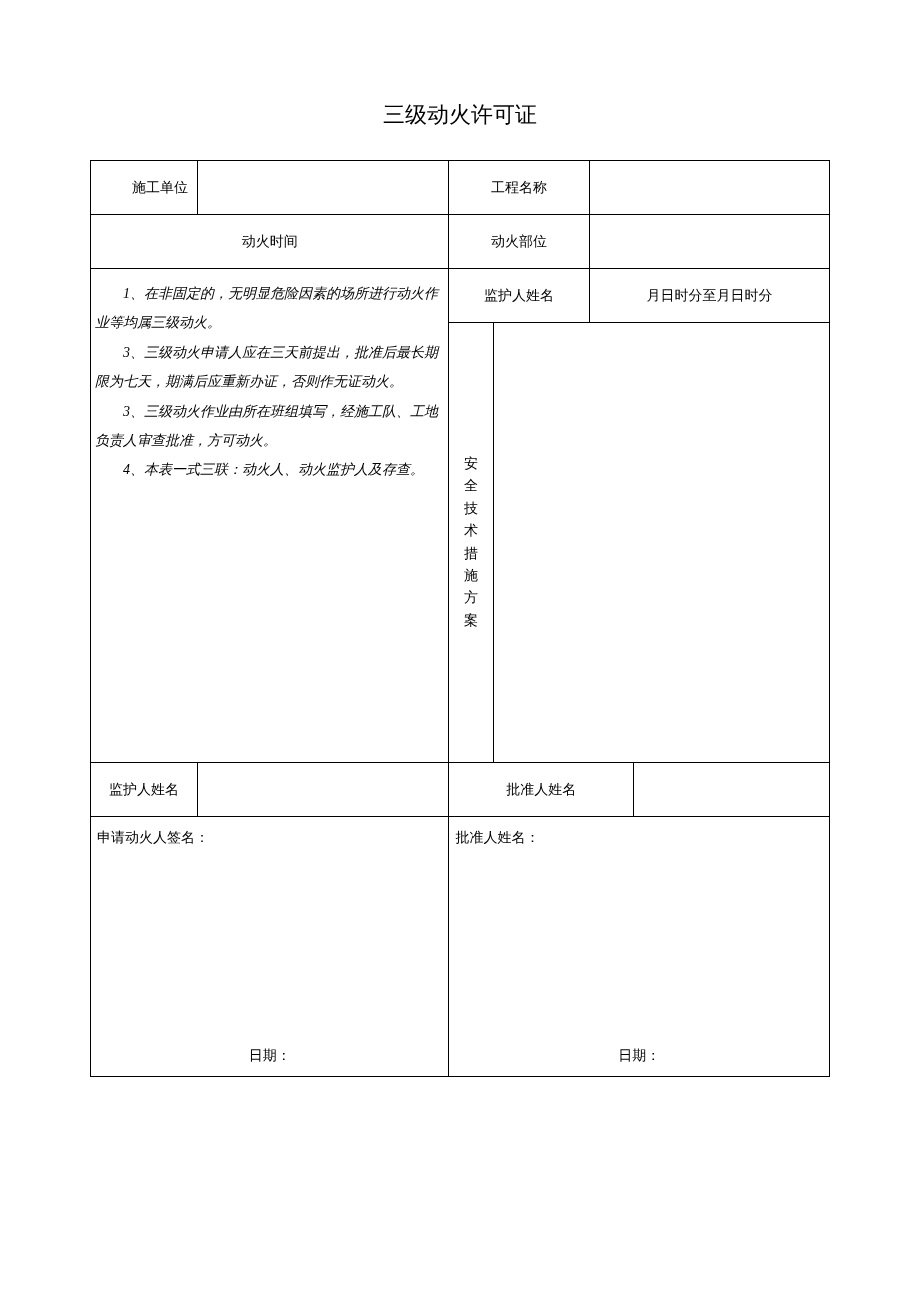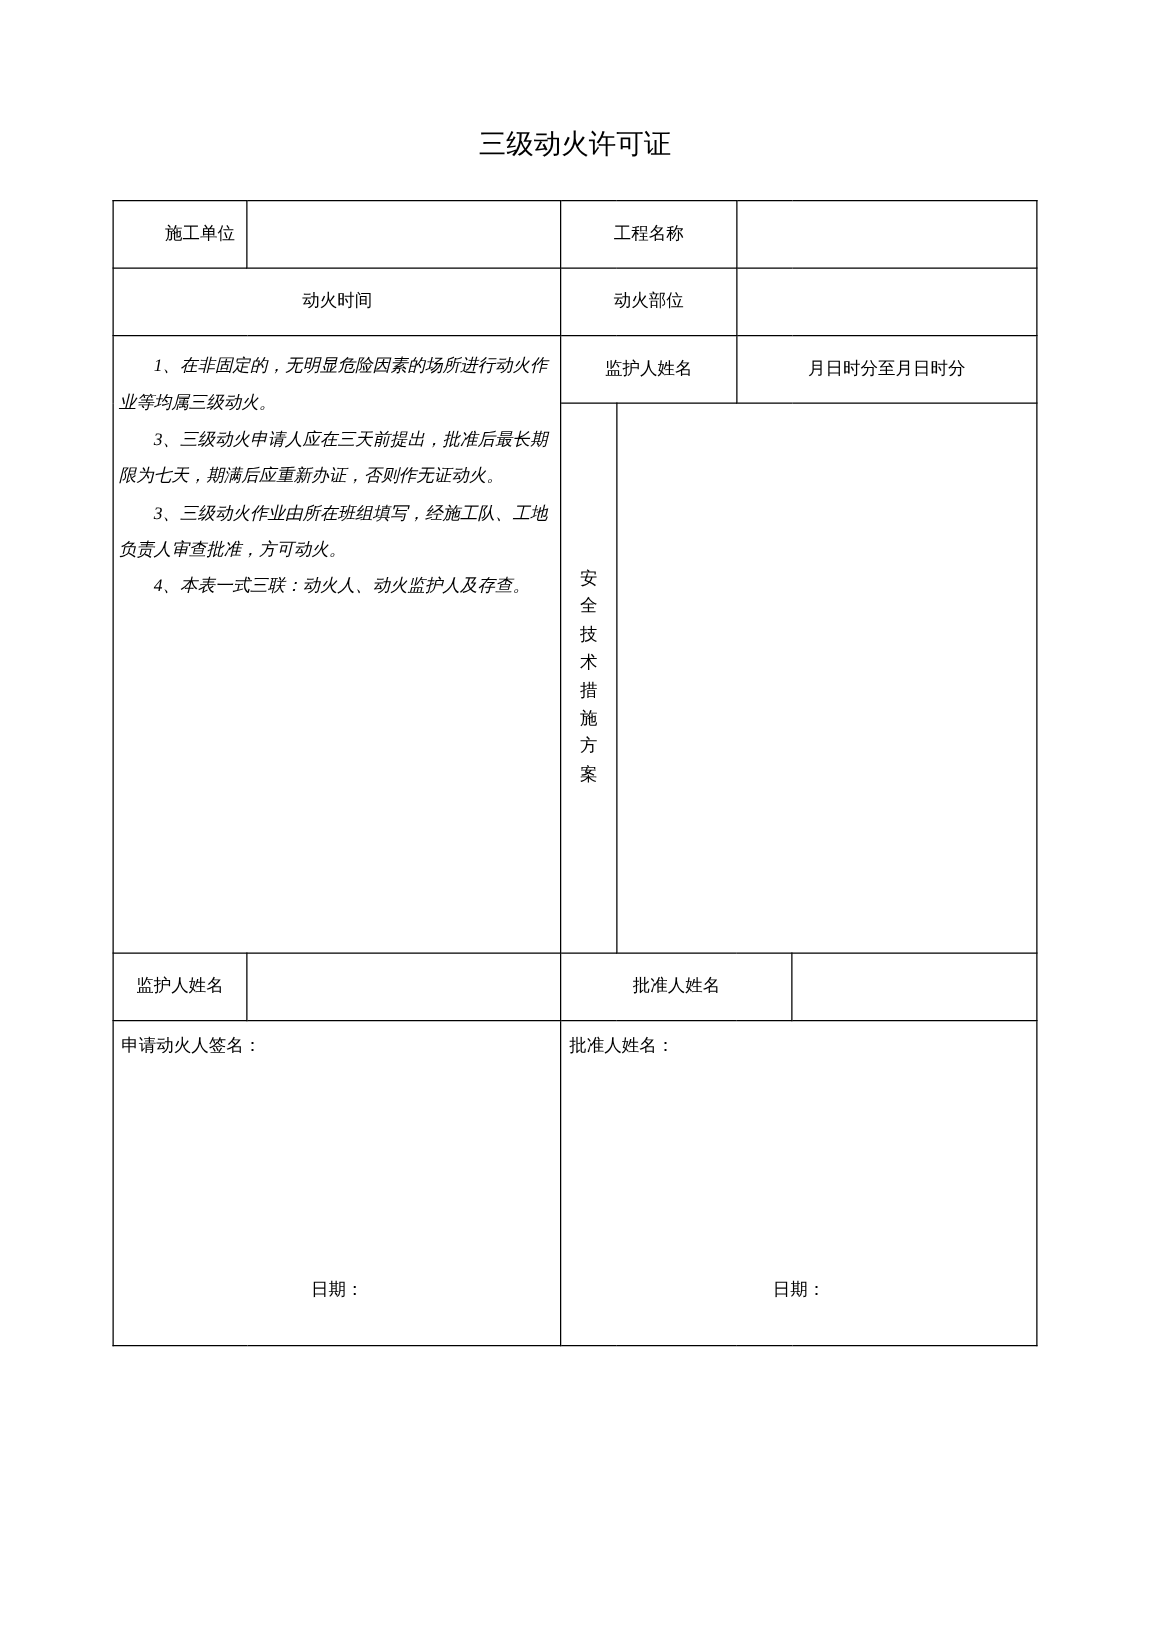--- a/index.html
+++ b/index.html
@@ -51,21 +51,21 @@
     }
     .signature-cell {
       text-align: left;
       vertical-align: top;
       padding: 8px 6px;
       position: relative;
       height: 260px;
     }
     .date-line {
       position: absolute;
-      bottom: 31px;
+      bottom: 8px;
       left: 0;
       width: 100%;
       text-align: center;
     }
   </style>
 </head>
 <body>
 
 <h1 class="title">三级动火许可证</h1>
 

